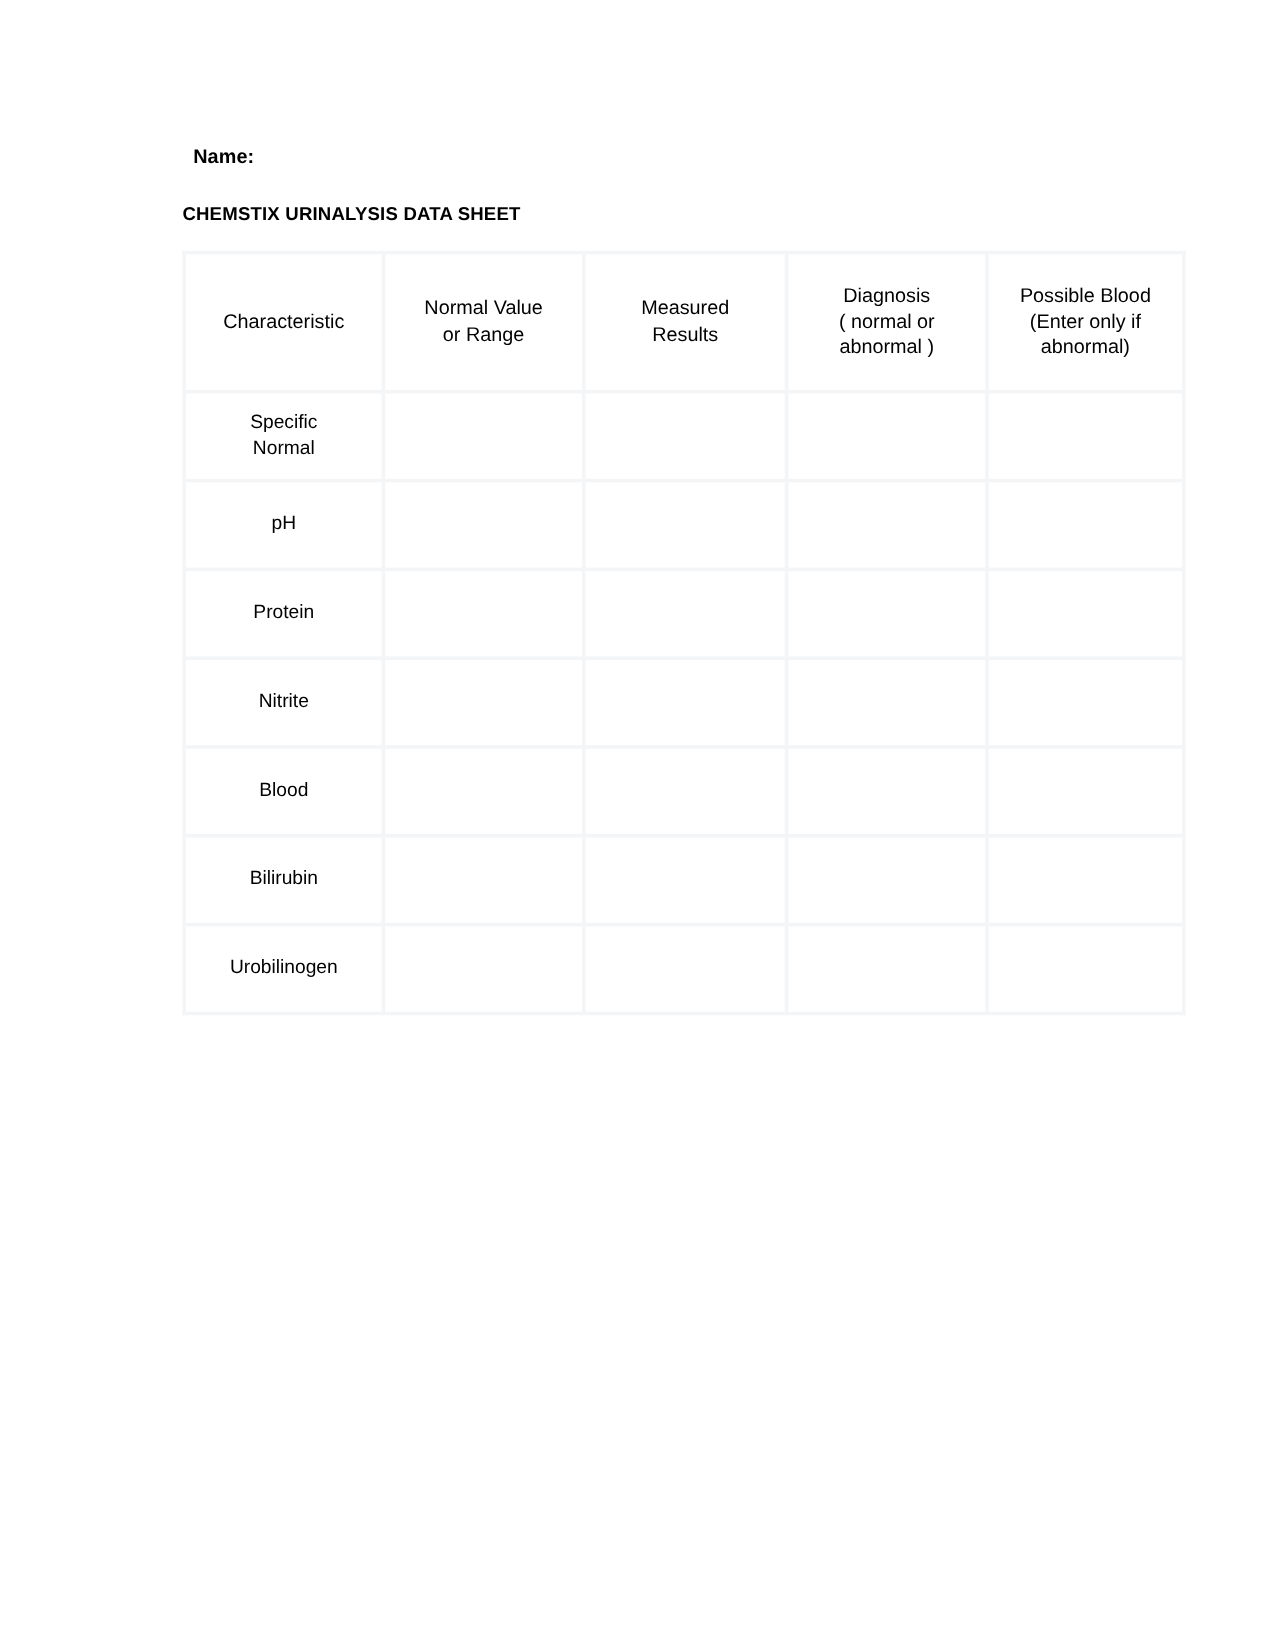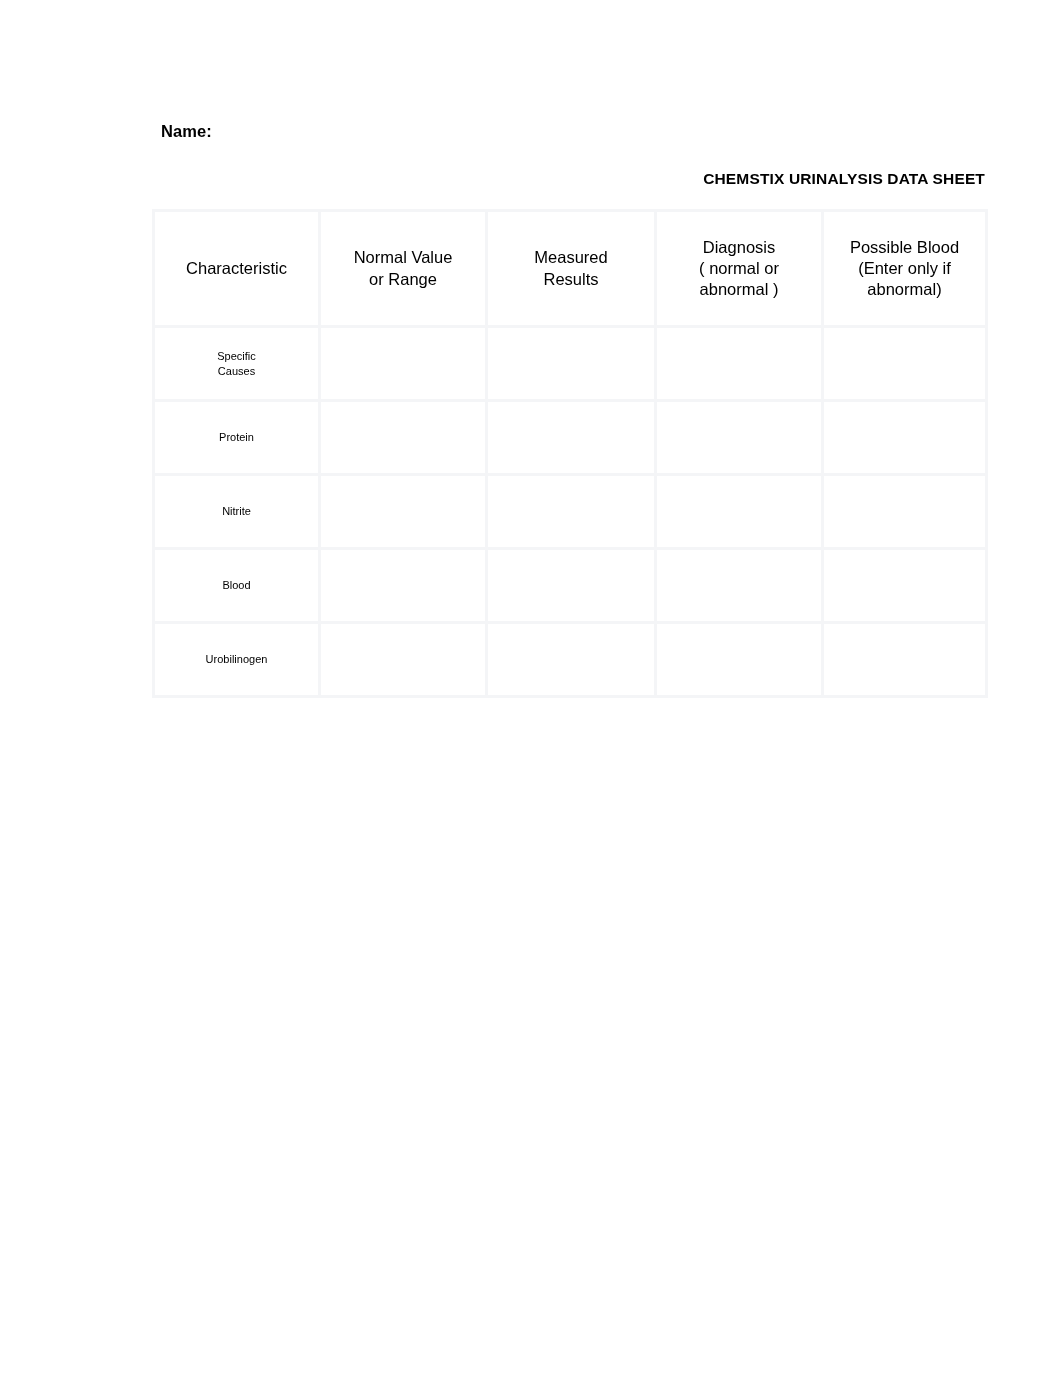--- a/index.html
+++ b/index.html
@@ -34,21 +34,21 @@
     letter-spacing: 0.1px;
     white-space: nowrap;
   }
 
   
   .doc-title {
     position: absolute;
     left: 115px;
     top: 170px;
     width: 833px;
-    text-align: right;
+    text-align: left;
     font-size: 15.5px;
     font-weight: bold;
     letter-spacing: 0.15px;
     white-space: nowrap;
   }
 
   
   .data-table-wrap {
     position: absolute;
     left: 115px;
@@ -91,21 +91,21 @@
   thead th .hdr-line {
     display: block;
     white-space: nowrap;
   }
 
   tbody td {
     height: 71px;
   }
 
   tbody td.char-cell {
-    font-size: 11px;
+    font-size: 16px;
     line-height: 1.3;
     color: #000000;
     padding: 0 6px;
   }
 
   tbody td.char-cell .char-line {
     display: block;
     white-space: nowrap;
   }
 
@@ -153,21 +153,30 @@
               <span class="hdr-line">Possible Blood</span>
               <span class="hdr-line">(Enter only if</span>
               <span class="hdr-line">abnormal)</span>
             </th>
           </tr>
       </thead>
       <tbody>
           <tr>
             <td class="char-cell">
               <span class="char-line">Specific</span>
-              <span class="char-line">Causes</span>
+              <span class="char-line">Normal</span>
+            </td>
+            <td class="blank-cell"></td>
+            <td class="blank-cell"></td>
+            <td class="blank-cell"></td>
+            <td class="blank-cell"></td>
+          </tr>
+          <tr>
+            <td class="char-cell">
+              <span class="char-line">pH</span>
             </td>
             <td class="blank-cell"></td>
             <td class="blank-cell"></td>
             <td class="blank-cell"></td>
             <td class="blank-cell"></td>
           </tr>
           <tr>
             <td class="char-cell">
               <span class="char-line">Protein</span>
             </td>
@@ -181,20 +190,29 @@
               <span class="char-line">Nitrite</span>
             </td>
             <td class="blank-cell"></td>
             <td class="blank-cell"></td>
             <td class="blank-cell"></td>
             <td class="blank-cell"></td>
           </tr>
           <tr>
             <td class="char-cell">
               <span class="char-line">Blood</span>
+            </td>
+            <td class="blank-cell"></td>
+            <td class="blank-cell"></td>
+            <td class="blank-cell"></td>
+            <td class="blank-cell"></td>
+          </tr>
+          <tr>
+            <td class="char-cell">
+              <span class="char-line">Bilirubin</span>
             </td>
             <td class="blank-cell"></td>
             <td class="blank-cell"></td>
             <td class="blank-cell"></td>
             <td class="blank-cell"></td>
           </tr>
           <tr>
             <td class="char-cell">
               <span class="char-line">Urobilinogen</span>
             </td>

